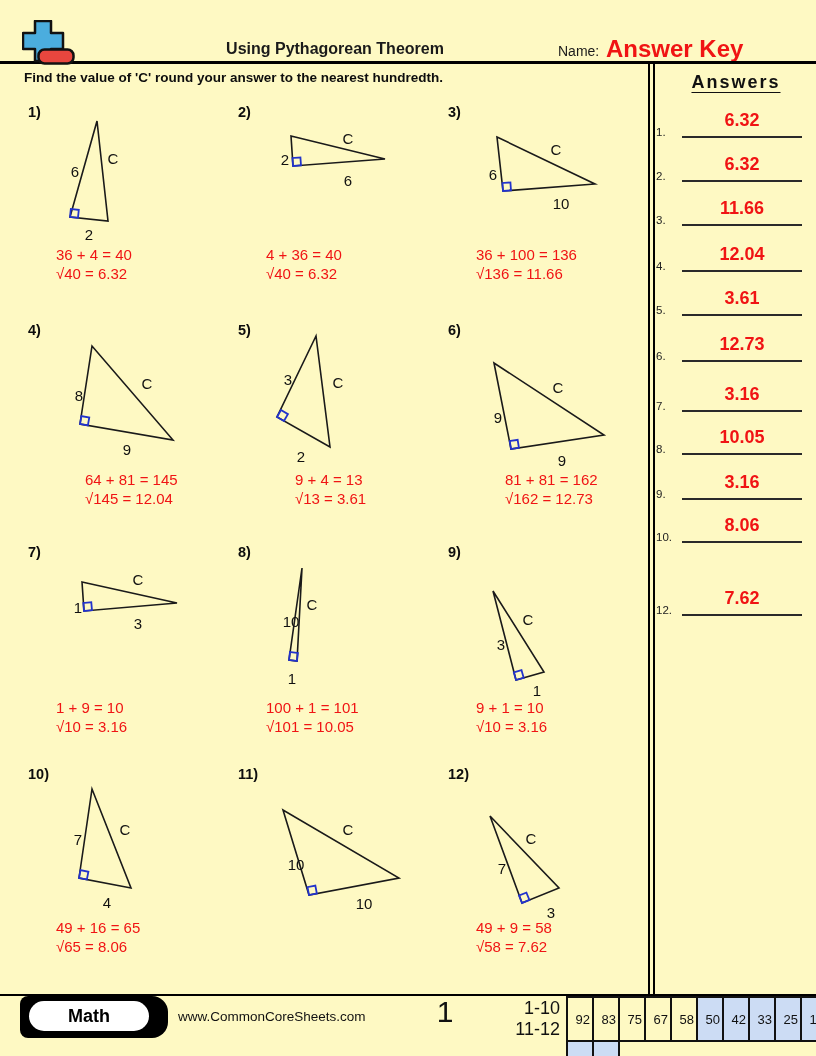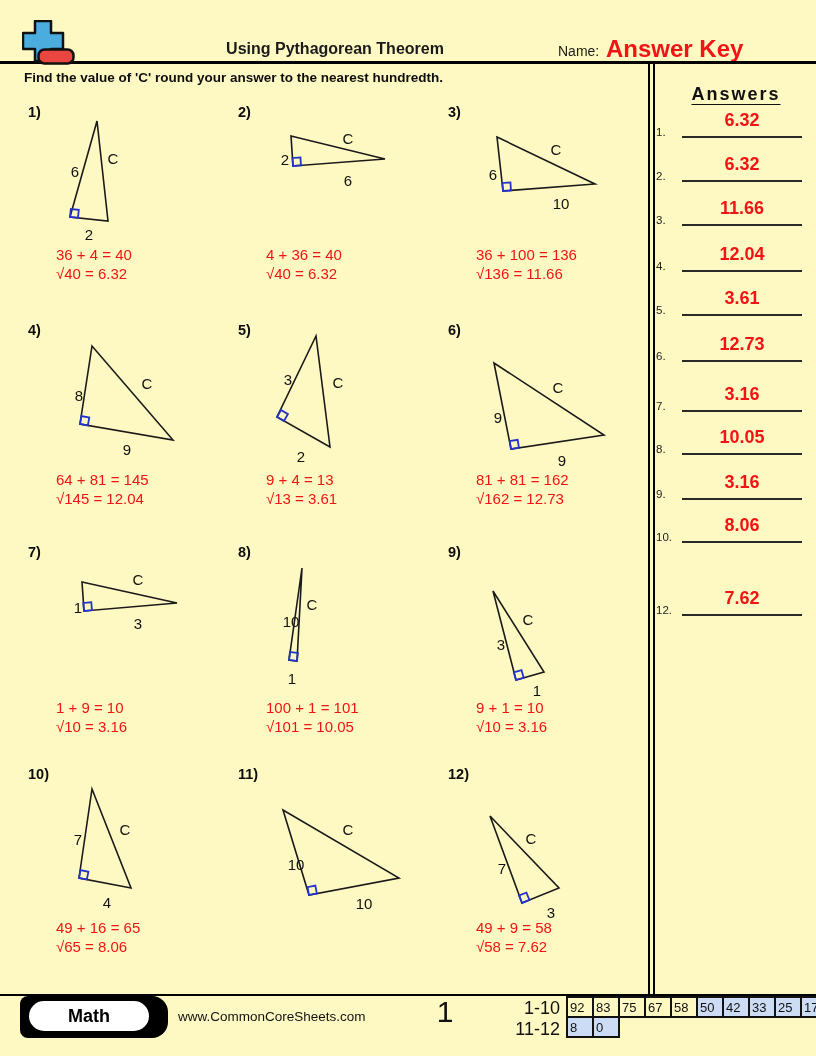--- a/index.html
+++ b/index.html
@@ -14,55 +14,55 @@
   .name-label { position:absolute; left:558px; top:43px; font-size:14px; color:#1a1a1a; }
   .answer-key { position:absolute; left:606px; top:35px; width:172px; text-align:left;
                 font-size:24px; font-weight:700; color:#f01414; }
   .instructions { position:absolute; left:24px; top:70px; font-size:13.5px; font-weight:700; color:#0d0d0d; }
 
   
   .divider { position:absolute; left:648px; top:64px; height:930px; width:3px;
              border-left:2px solid #000; border-right:2px solid #000; }
   .answers-heading { position:absolute; left:668px; top:72px; width:136px; text-align:center;
                      font-size:18px; font-weight:700; letter-spacing:2px;
-                     text-decoration:underline; text-underline-offset:4px;margin-top:12px; }
+                     text-decoration:underline; text-underline-offset:4px; }
   .answer-row { position:absolute; left:656px; width:146px; height:26px; display:flex; align-items:flex-end; }
   .answer-num { width:26px; font-size:11.5px; color:#222; flex:none; }
   .answer-line { flex:1; border-bottom:2px solid #2a2a2a; text-align:center;
                  font-size:18px; font-weight:700; color:#f01414; padding-bottom:5px; }
 
   
   .problem { position:absolute; width:212px; height:216px; }
   .pnum { position:absolute; left:8px; top:4px; font-size:14.5px; font-weight:700; color:#0d0d0d; }
   .tri { position:absolute; left:0; top:14px; }
   .tri polygon { fill:none; stroke:#1a1a1a; stroke-width:1.6; }
   .tri rect.ra { fill:none; stroke:#2233cc; stroke-width:1.8; }
   .tri text { font-size:15px; fill:#111; text-anchor:middle;
               font-family:"Liberation Sans",sans-serif; }
   .work { position:absolute; left:36px; font-size:15px; line-height:19px; color:#f01414; }
   .work div { white-space:pre; }
-  .r1 .work { top:145px; } .r2 .work { top:152px; }
+  .r1 .work { top:145px; } .r2 .work { top:152px;margin-left:29px; }
   .r3 .work { top:158px; } .r4 .work { top:156px; }
 
   
   .footer-rule { position:absolute; left:0; top:994px; width:816px; height:2px; background:#000; }
   .math-badge { position:absolute; left:20px; top:996px; width:148px; height:42px;
                 background:#000; border-radius:8px 16px 16px 8px; }
   .math-pill { position:absolute; left:9px; top:5px; width:120px; height:30px; background:#fff;
                border-radius:16px; display:flex; align-items:center; justify-content:center;
                font-size:18px; font-weight:700; color:#000; }
   .website { position:absolute; left:178px; top:1009px; font-size:13.5px; color:#111; }
   .page-num { position:absolute; left:400px; top:995px; width:90px; text-align:center;
               font-size:30px; font-weight:400; color:#111; }
   .grade-labels { position:absolute; left:494px; top:998px; width:66px; text-align:right;
                   font-size:18px; color:#111; }
   .grade-labels div { height:21px; line-height:21px; }
   .grade-table { position:absolute; left:566px; top:996px; border-collapse:collapse; }
-  .grade-table td { border:2px solid #111; min-width:20px; height:18px; text-align:left;
-                    font-size:13px; color:#111; padding:0 2px; }
+  .grade-table td { border:2px solid #111; min-width:20px; height:18px; text-align:right;
+                    font-size:13px; color:#111; padding:12px 2px; }
   .grade-table td.shaded { background:#ccdcf4; }
 </style>
 </head>
 <body>
 
 <div class="page">
 
   <svg class="logo" viewBox="0 0 76 52">
     <path d="M13,1 H29 V13 H41 V29 H29 V41 H13 V29 H1 V13 H13 Z" fill="#4badde" stroke="#111" stroke-width="2.5" stroke-linejoin="round"></path>
     <rect x="16.5" y="29.5" width="35" height="14" rx="6" fill="#e8463e" stroke="#111" stroke-width="2.5"></rect>

